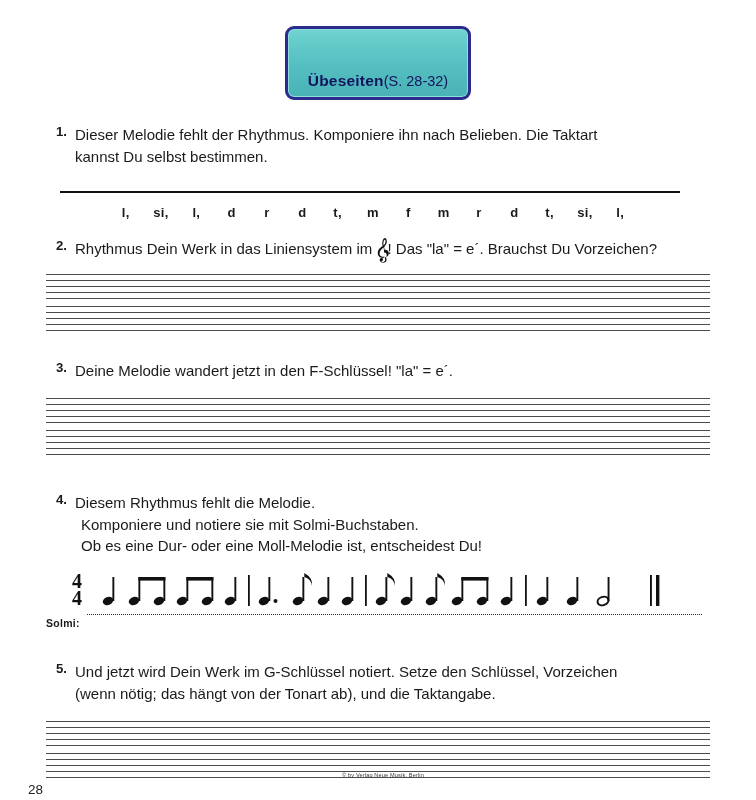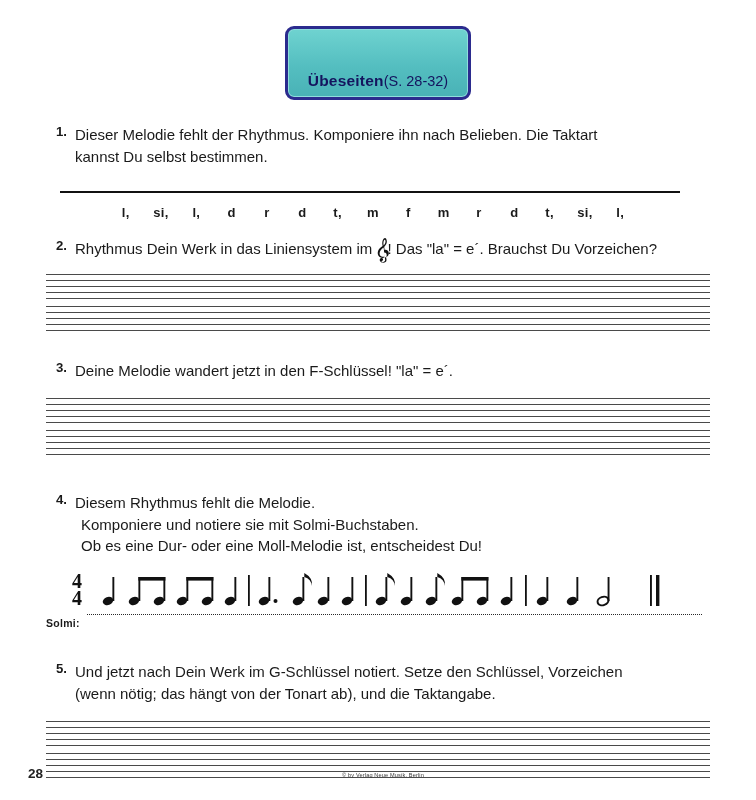--- a/index.html
+++ b/index.html
@@ -139,23 +139,23 @@
   
   .footer {
     position: absolute;
     left: 0; right: 0;
     bottom: 14px;
     padding: 0 28px;
   }
   .footer-inner { position: relative; height: 20px; }
   .page-num {
     position: absolute;
-    left: 0; top: 0;
+    left: 0; top: 16px;
     font-size: 13.5px;
-    font-weight: bold;
+    font-weight: normal;
     color: #222;
   }
   .copyright {
     position: absolute;
     left: 0; right: 0;
     top: 6px;
     text-align: center;
     font-size: 5.6px;
     color: #3a3a3a;
     letter-spacing: .15px;
@@ -376,21 +376,21 @@
   </div>
 
   <div class="answer-row" style="margin-top:4px; padding-left:18px; padding-right:26px;">
     <span class="answer-label">Solmi:</span>
     <span class="answer-dots"></span>
   </div>
 
   <div class="item" style="margin-top:32px; padding-left:22px;">
     <div class="item-num">5.</div>
     <div class="item-body">
-      <div class="item-line">Und jetzt nach Dein Werk im G-Schlüssel notiert. Setze den Schlüssel, Vorzeichen</div>
+      <div class="item-line">Und jetzt wird Dein Werk im G-Schlüssel notiert. Setze den Schlüssel, Vorzeichen</div>
       <div class="item-line">(wenn nötig; das hängt von der Tonart ab), und die Taktangabe.</div>
     </div>
   </div>
 
   <div style="margin-top:16px; padding-left:18px; padding-right:18px;">
     <div class="staff" style="margin-bottom:8px;">
       <div class="sline"></div>
       <div class="sline"></div>
       <div class="sline"></div>
       <div class="sline"></div>

